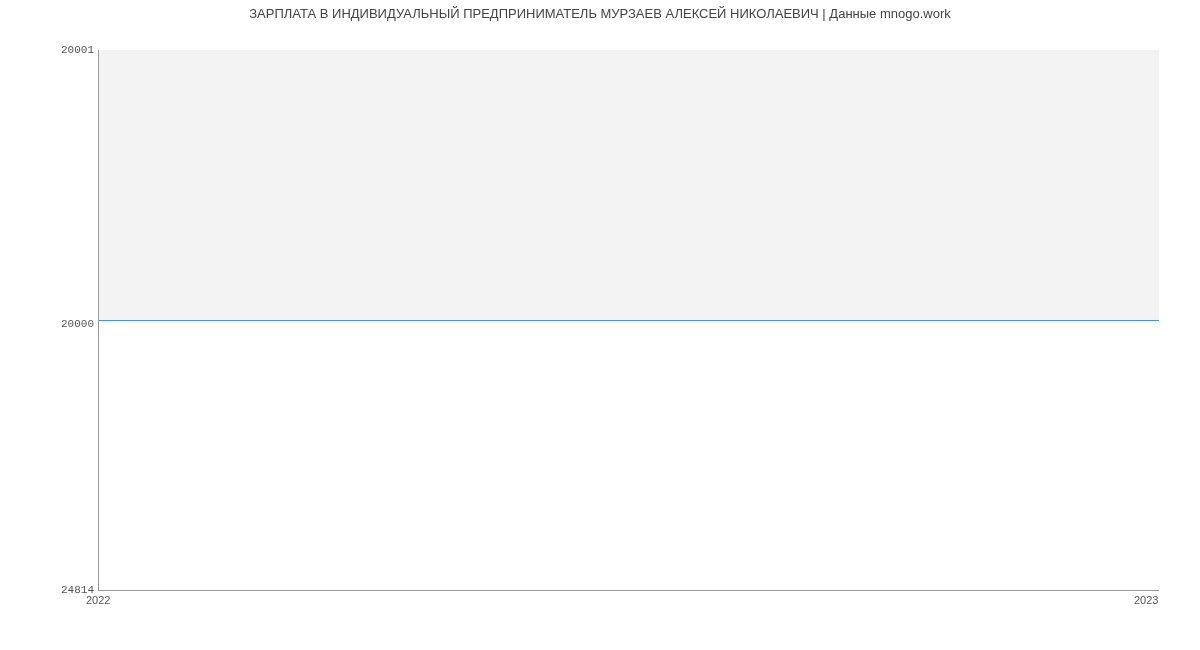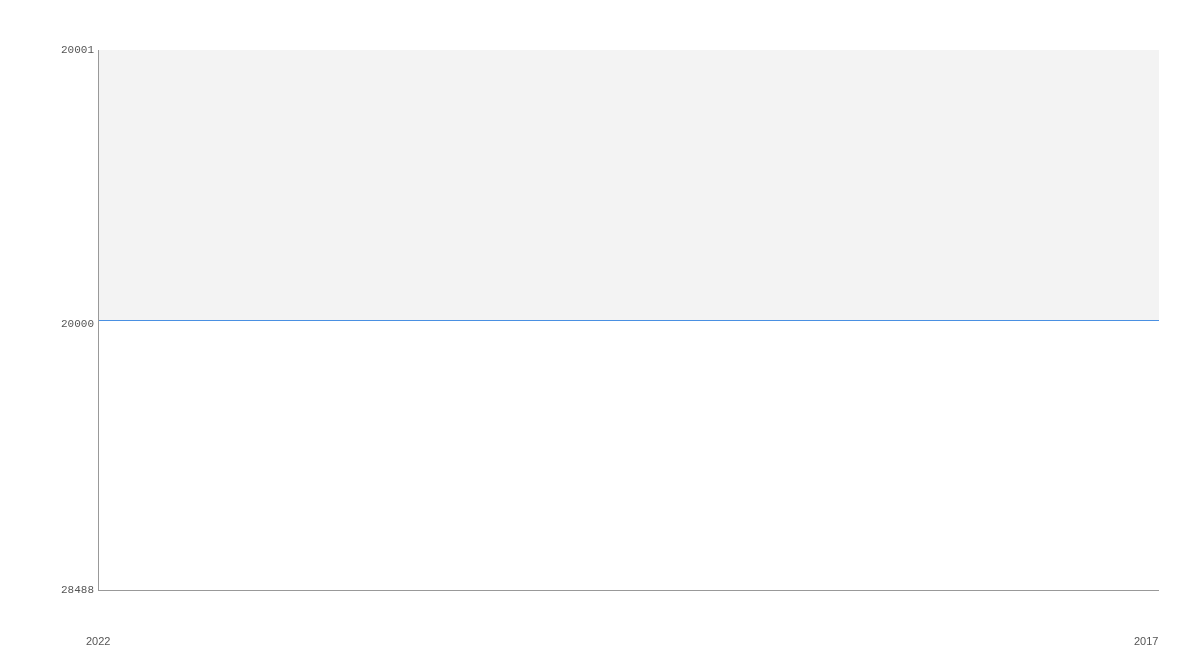--- a/index.html
+++ b/index.html
@@ -50,31 +50,31 @@
     transform: translateY(-50%);
     text-align: right;
     width: 60px;
     font-family: Liberation Mono, monospace;
   }
   .x-tick {
     position: absolute;
     top: 594px;
     font-size: 11px;
     color: #555;
-    margin-top: 41px;
   }
 </style>
 </head>
 <body>
 
 <div class="container">
+  <div class="title">ЗАРПЛАТА В ИНДИВИДУАЛЬНЫЙ ПРЕДПРИНИМАТЕЛЬ МУРЗАЕВ АЛЕКСЕЙ НИКОЛАЕВИЧ | Данные mnogo.work</div>
 
   <div class="plot-area">
     <div class="area-fill" id="area-fill" style="height: 270px;"></div>
   </div>
 
   <div class="y-tick" id="ytick-0" style="top: 50px;">20001</div>
   <div class="y-tick" id="ytick-1" style="top: 324px;">20000</div>
-  <div class="y-tick" id="ytick-2" style="top: 590px;">28488</div>
+  <div class="y-tick" id="ytick-2" style="top: 590px;">24814</div>
 
   <div class="x-tick" id="xtick-0" style="left: 86px;">2022</div>
-  <div class="x-tick" id="xtick-1" style="left: 1134px;">2017</div>
+  <div class="x-tick" id="xtick-1" style="left: 1134px;">2023</div>
 </div>
 
 </body></html>

